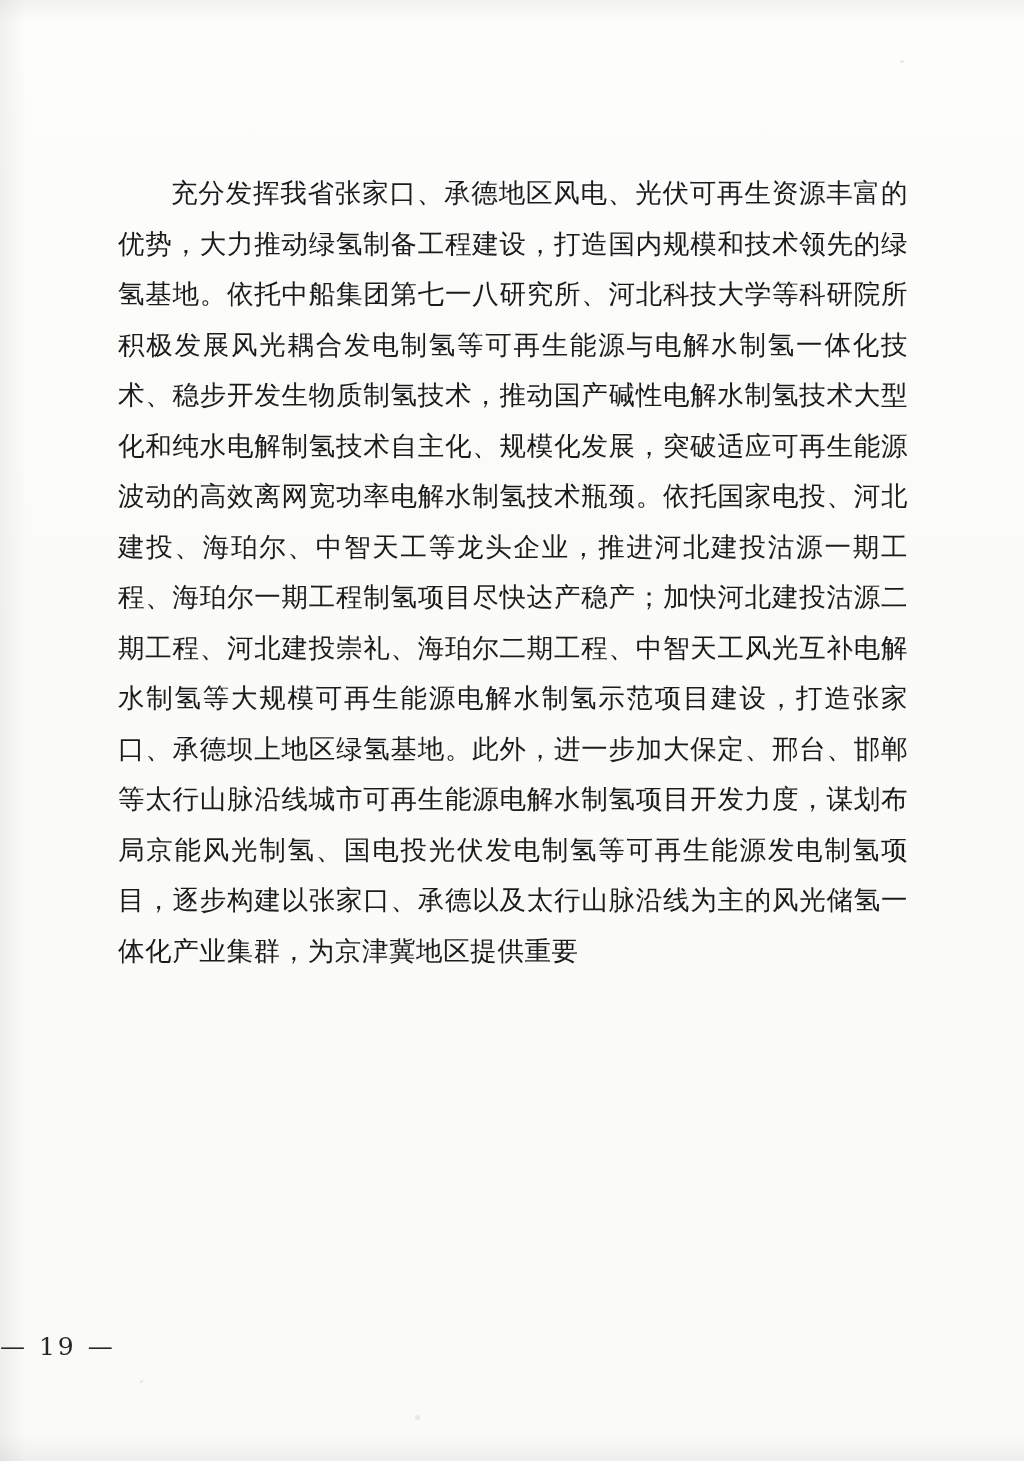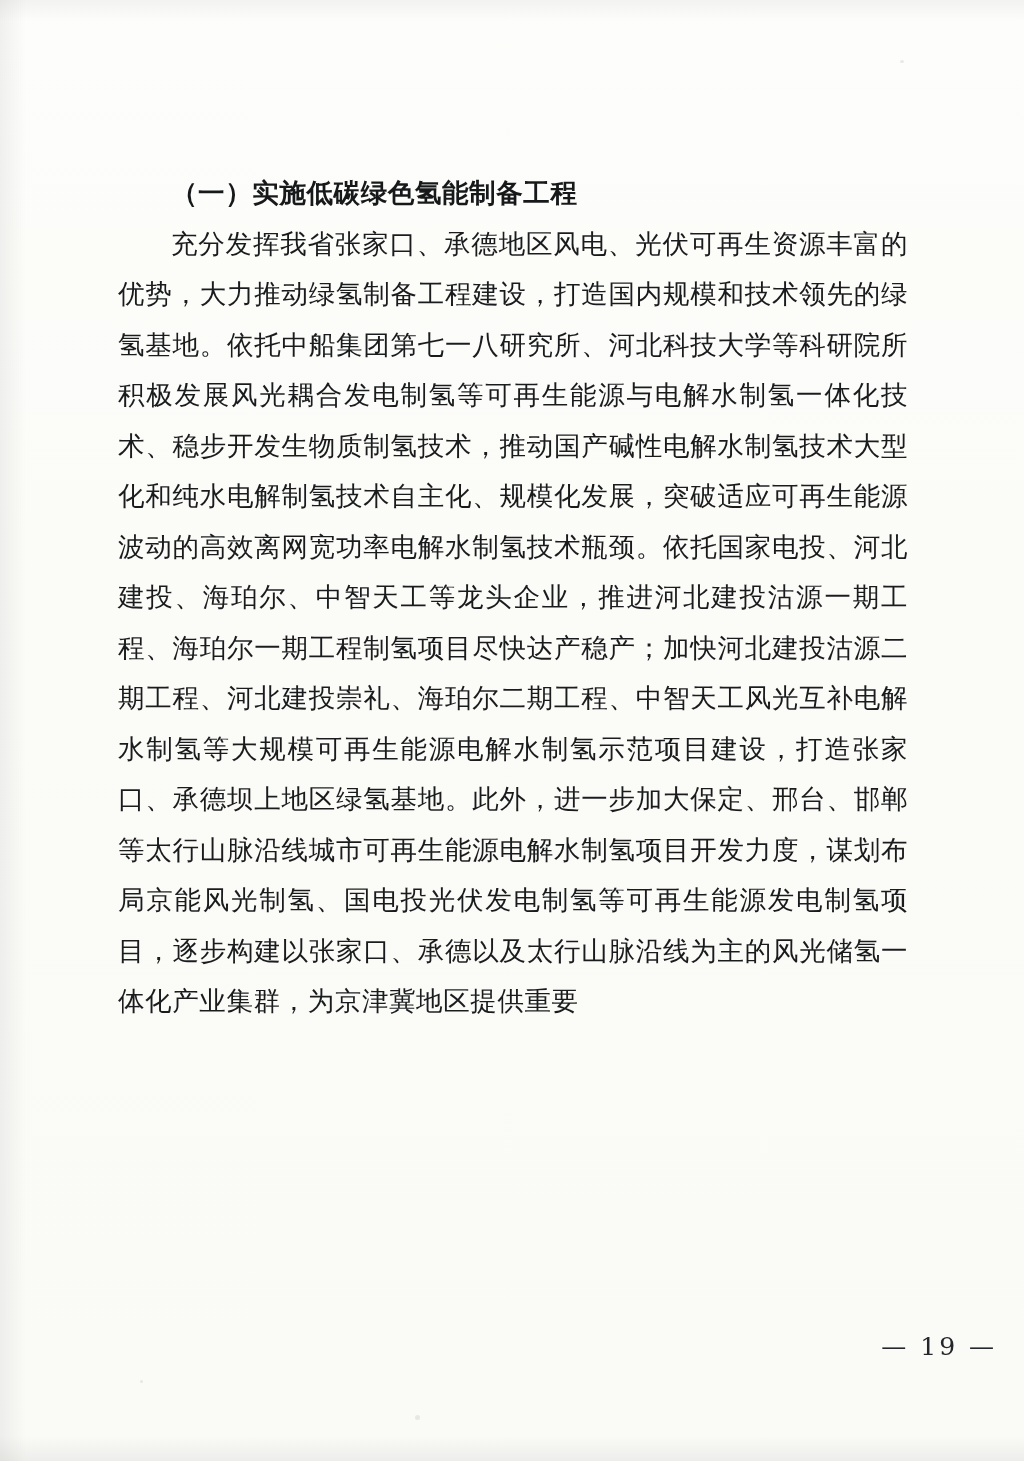--- a/index.html
+++ b/index.html
@@ -45,22 +45,22 @@
     text-indent: 2em;
     margin: 0;
     font-weight: 600;
     font-family: "DejaVu Serif", "Liberation Serif", serif;
   }
   .footer {
     position: absolute;
     left: 0;
     right: 0;
     bottom: 100px;
-    text-align: right;
-    padding-right: 27px;
+    text-align: left;
+    padding-right: 66px;
   }
   .page-number {
     font-size: 25px;
     color: #23262a;
     letter-spacing: 3px;
     font-family: "DejaVu Serif", "Liberation Serif", serif;
   }
   
   .speck {
     position: absolute;
@@ -93,20 +93,19 @@
 <div class="page">
   <div class="edge-shadow-left"></div>
   <div class="edge-shadow-top"></div>
   <div class="edge-shadow-bottom"></div>
 
   <div class="speck" style="left:415px; top:1415px; width:5px; height:5px;"></div>
   <div class="speck" style="left:900px; top:60px; width:4px; height:3px;"></div>
   <div class="speck" style="left:140px; top:1380px; width:3px; height:3px;"></div>
 
   <div class="page-inner">
-    <p class="heading">（一）实施低碳绿色氢能制备工程</p>
     <p class="para">充分发挥我省张家口、承德地区风电、光伏可再生资源丰富的优势，大力推动绿氢制备工程建设，打造国内规模和技术领先的绿氢基地。依托中船集团第七一八研究所、河北科技大学等科研院所积极发展风光耦合发电制氢等可再生能源与电解水制氢一体化技术、稳步开发生物质制氢技术，推动国产碱性电解水制氢技术大型化和纯水电解制氢技术自主化、规模化发展，突破适应可再生能源波动的高效离网宽功率电解水制氢技术瓶颈。依托国家电投、河北建投、海珀尔、中智天工等龙头企业，推进河北建投沽源一期工程、海珀尔一期工程制氢项目尽快达产稳产；加快河北建投沽源二期工程、河北建投崇礼、海珀尔二期工程、中智天工风光互补电解水制氢等大规模可再生能源电解水制氢示范项目建设，打造张家口、承德坝上地区绿氢基地。此外，进一步加大保定、邢台、邯郸等太行山脉沿线城市可再生能源电解水制氢项目开发力度，谋划布局京能风光制氢、国电投光伏发电制氢等可再生能源发电制氢项目，逐步构建以张家口、承德以及太行山脉沿线为主的风光储氢一体化产业集群，为京津冀地区提供重要</p>
   </div>
 
   <div class="footer">
     <span class="page-number">— 19 —</span>
   </div>
 </div>
 
 </body></html>

